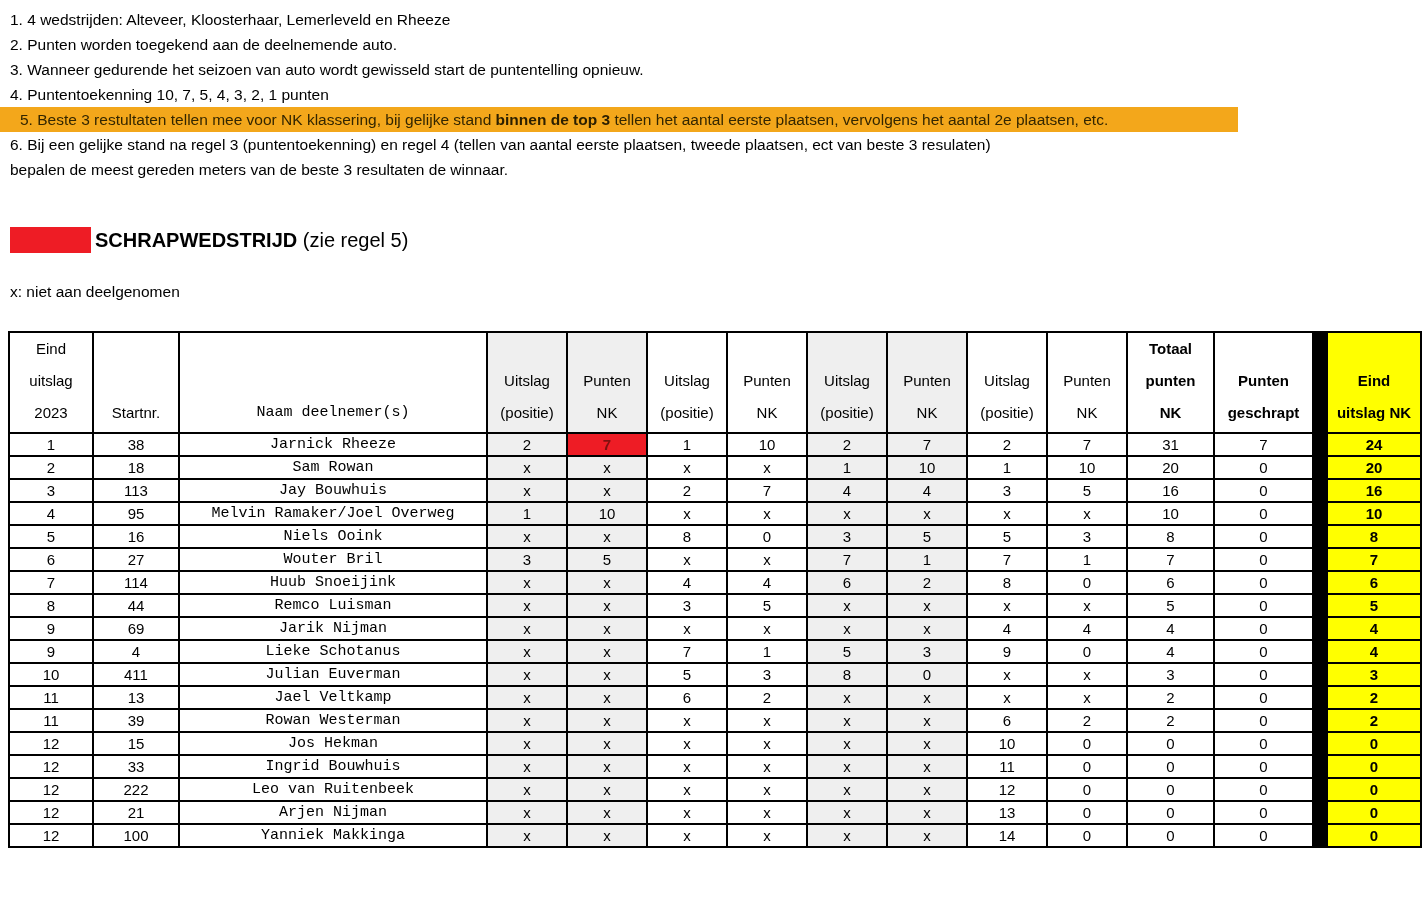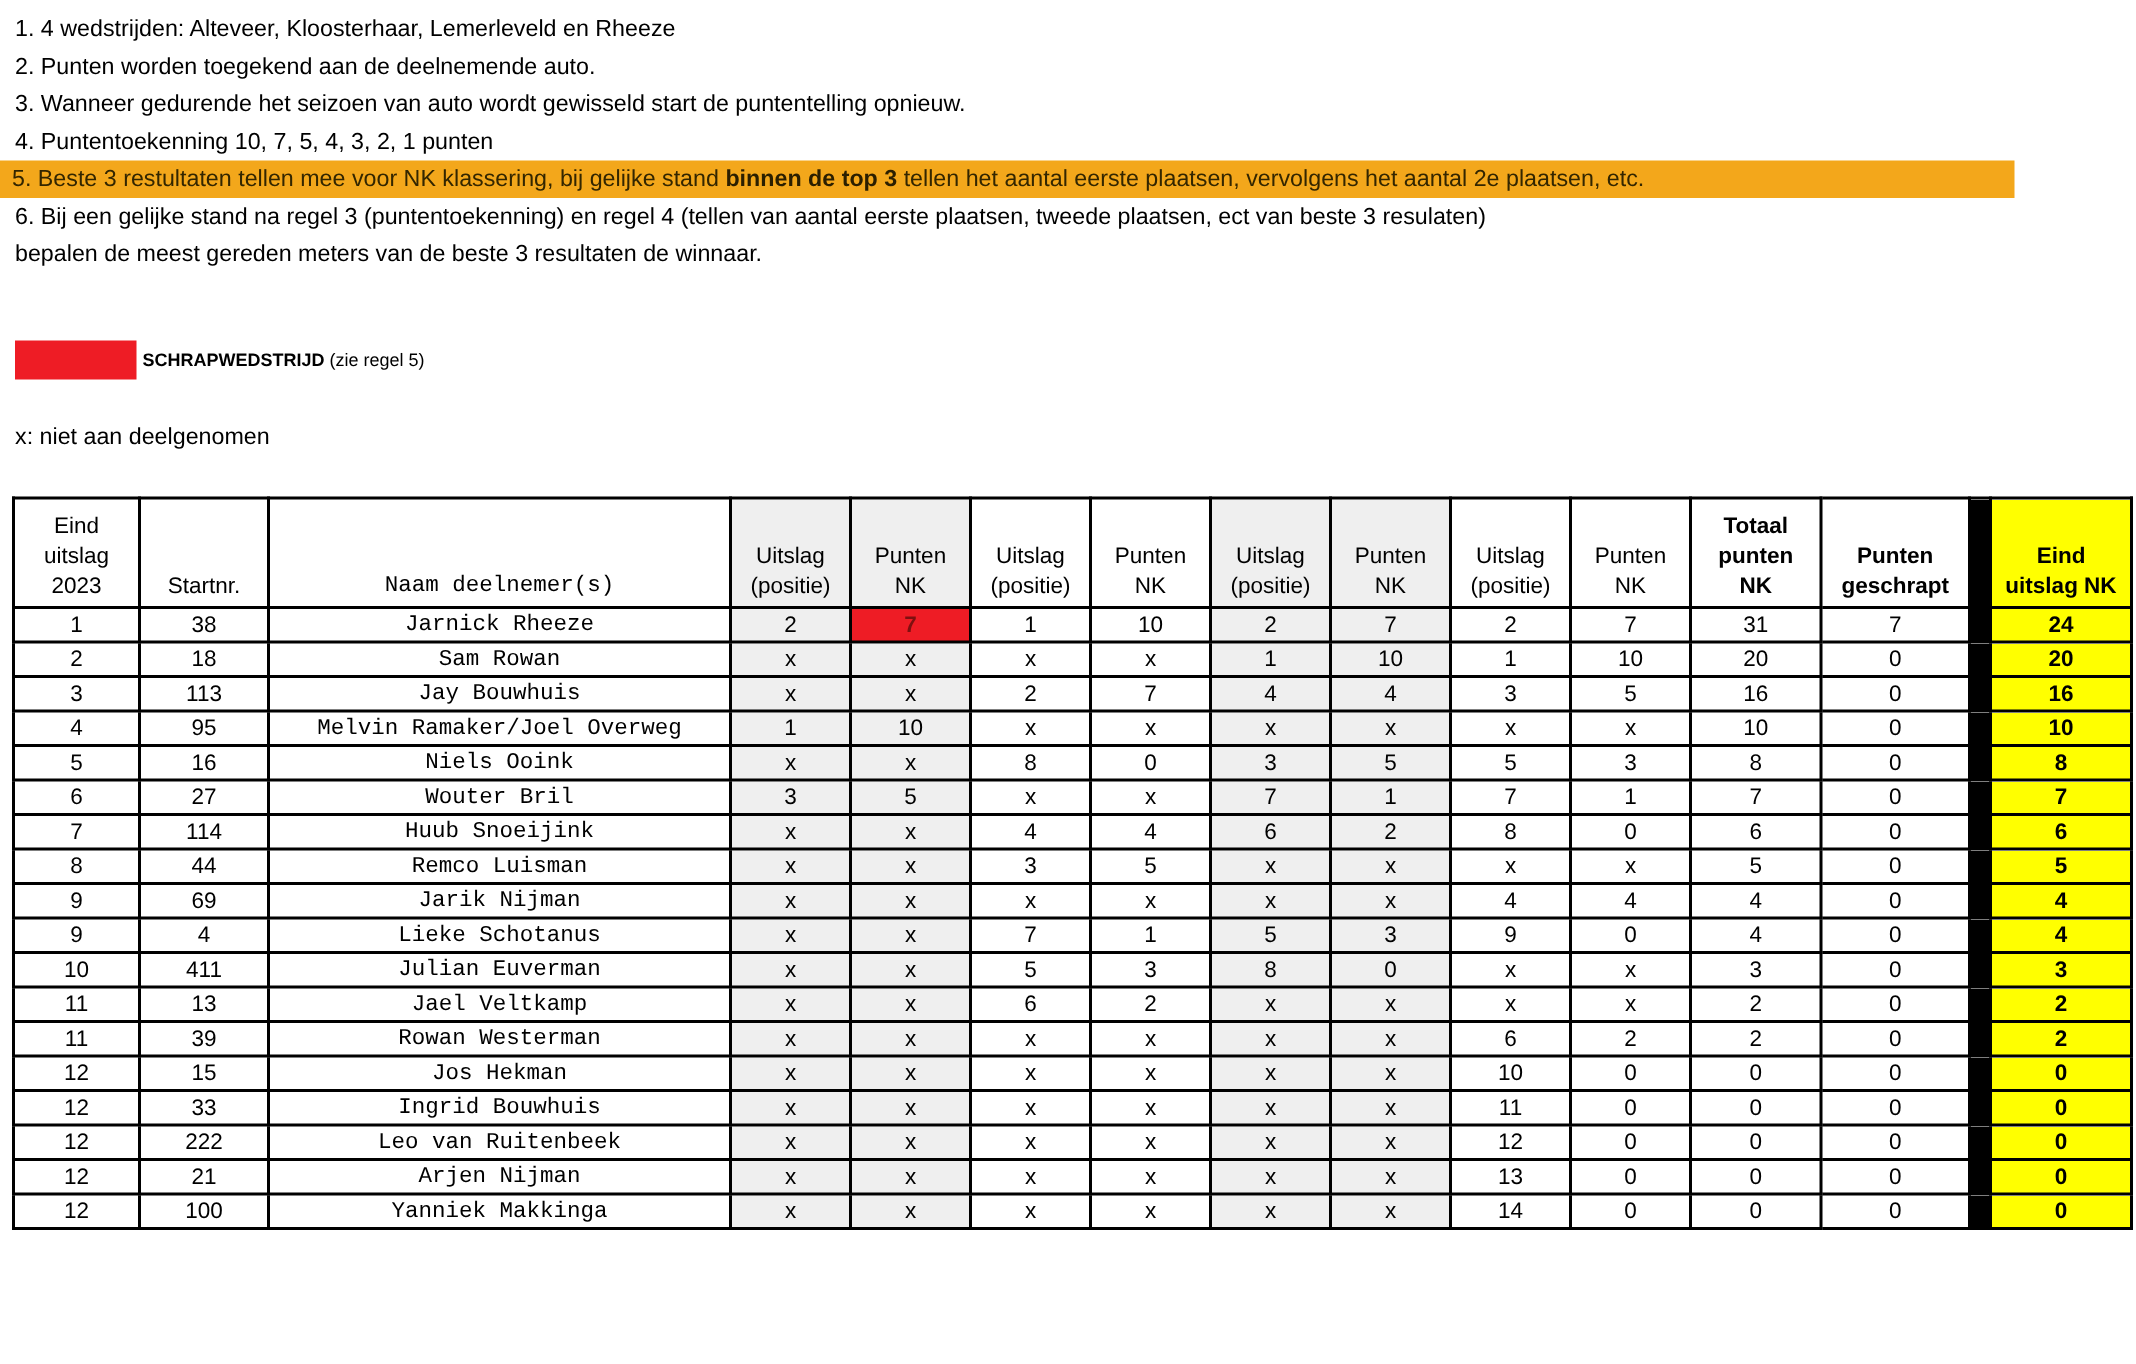--- a/index.html
+++ b/index.html
@@ -27,42 +27,42 @@
     top: 7px;
     left: 10px;
     font-size: 15.5px;
     line-height: 25px;
     white-space: nowrap;
   }
   .doc-title { font-weight: bold; font-size: 16.5px; }
   .rule-highlight {
     display: block;
     margin-left: -10px;
-    padding-left: 8px;
-    width: 1343px;
+    padding-left: 20px;
+    width: 1238px;
     background: var(--orange);
     color: #332600;
   }
   .rule-highlight b { color: #2b1f00; }
 
   
   .legend {
     position: absolute;
     top: 227px;
     left: 10px;
     display: flex;
     align-items: center;
   }
   .swatch {
     width: 81px;
     height: 26px;
     background: var(--red);
     display: inline-block;
   }
-  .legend-text { font-size: 12px; margin-left: 4px; }
+  .legend-text { font-size: 20px; margin-left: 4px; }
   .legend-text b { font-weight: bold; }
   .x-note {
     position: absolute;
     top: 283px;
     left: 10px;
     font-size: 15.5px;
   }
 
   
   table.results {
@@ -79,21 +79,21 @@
     text-align: center;
     padding: 0 2px;
     overflow: hidden;
   }
   tr.venue-row { height: 33px; }
   tr.venue-row td { border-width: 3px; font-weight: bold; font-size: 16px; }
   tr.header-row { height: 73px; }
   tr.header-row td {
     vertical-align: bottom;
     padding-bottom: 3px;
-    line-height: 20px;
+    line-height: 32px;
     white-space: pre-line;
   }
   tbody tr { height: 23px; }
   td.no-border { border: none; background: #fff; }
   td.instap {
     text-align: left;
     padding-left: 6px;
     color: var(--instap-red);
     font-size: 23px;
     font-weight: bold;

